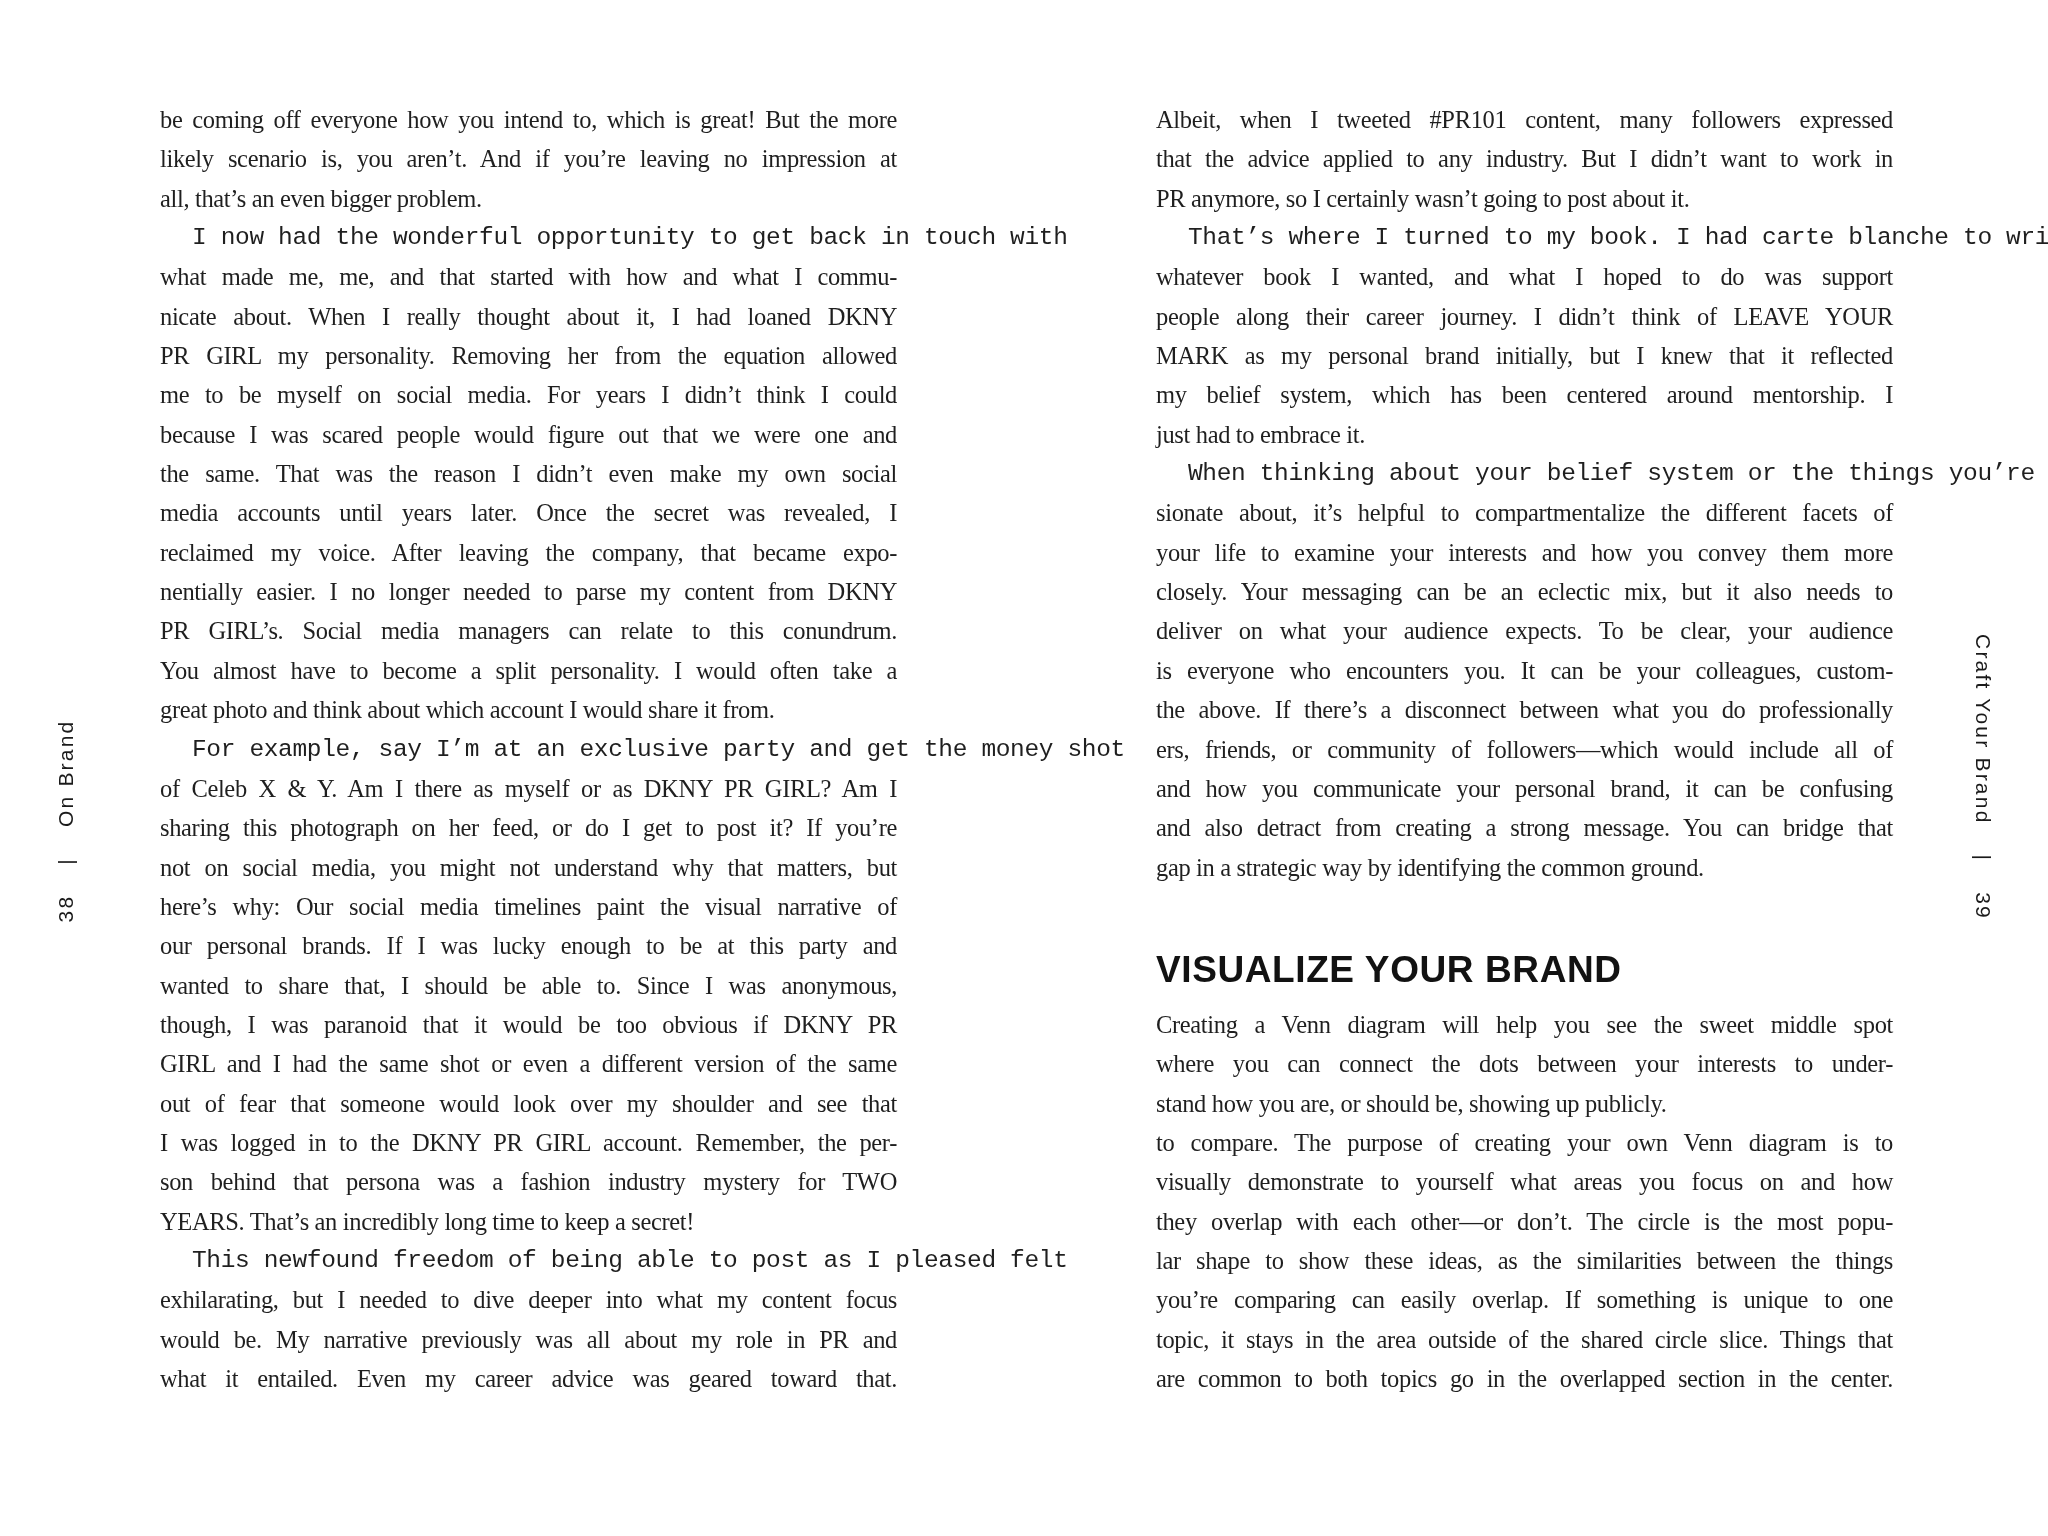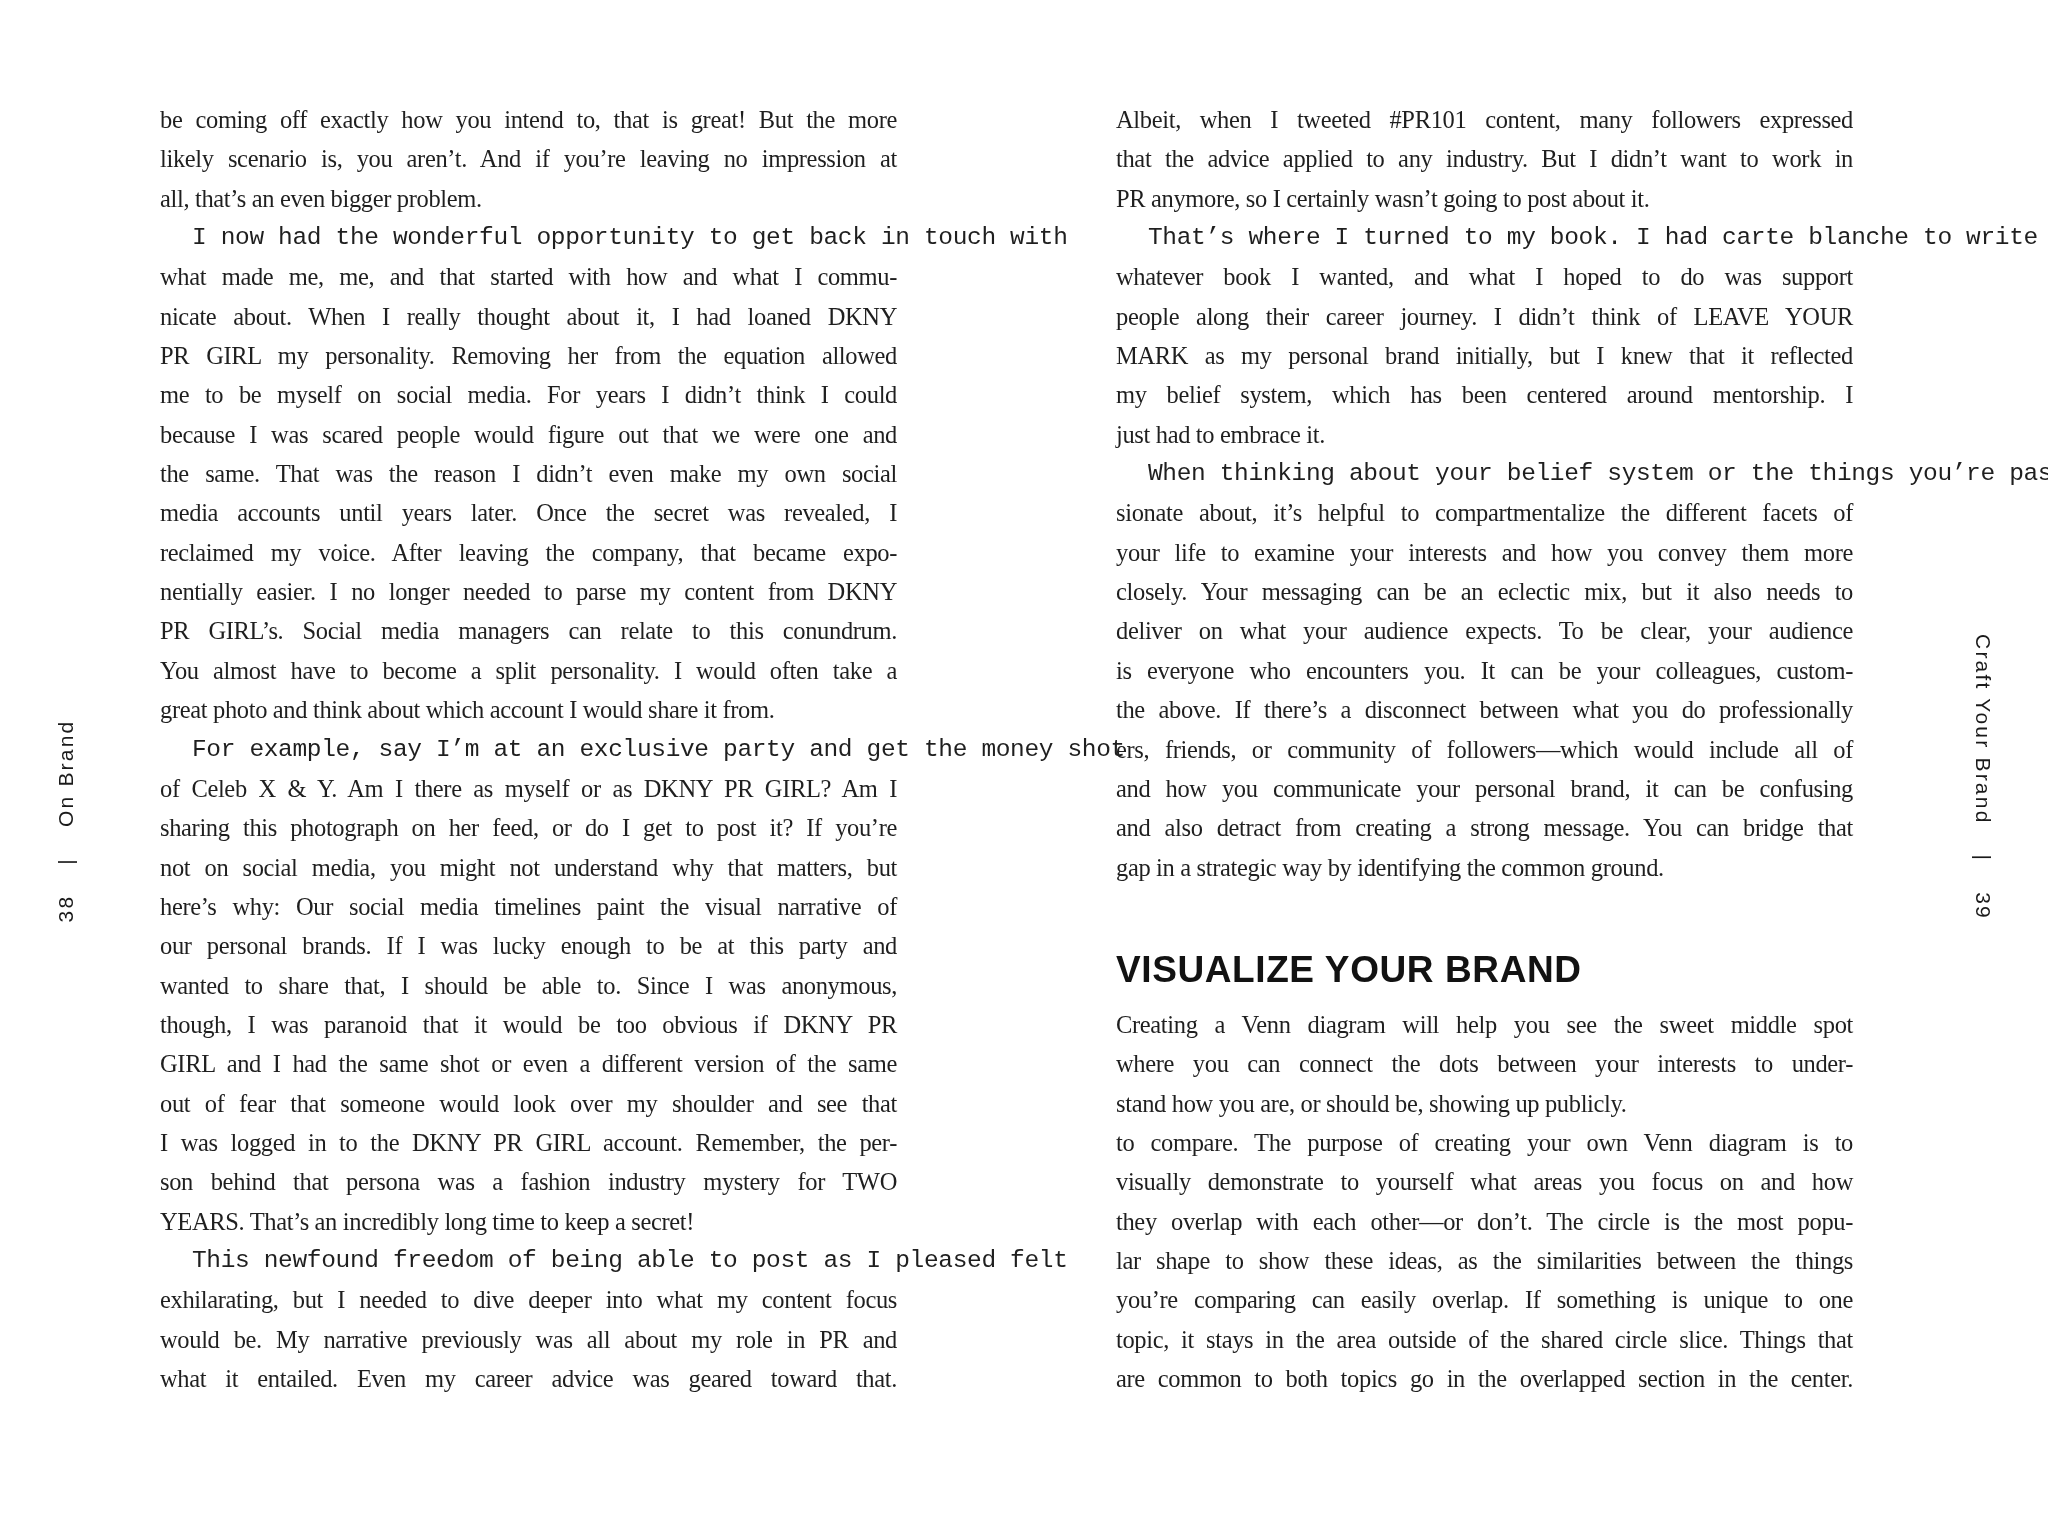--- a/index.html
+++ b/index.html
@@ -18,21 +18,21 @@
     position: absolute;
     inset: 0;
     background: #ffffff;
   }
   .text-column {
     position: absolute;
     top: 100px;
     width: 737px;
   }
   #left-column  { left: 160px; }
-  #right-column { left: 1116px; }
+  #right-column { left: 1156px; }
 
   .line {
     font-size: 24.5px;
     line-height: 39.35px;
     letter-spacing: -0.35px;
     color: #1f1f1f;
     white-space: nowrap;
     text-align: justify;
     text-align-last: justify;
   }
@@ -96,21 +96,21 @@
     <span>On Brand</span>
   </div>
 
   <div class="margin-label" id="right-margin-label">
     <span>Craft Your Brand</span>
     <span>|</span>
     <span>39</span>
   </div>
 
   <div class="text-column" id="left-column">
-      <div class="line">be coming off exactly how you intend to, that is great! But the more</div>
+      <div class="line">be coming off everyone how you intend to, which is great! But the more</div>
       <div class="line">likely scenario is, you aren’t. And if you’re leaving no impression at</div>
       <div class="line line-end">all, that’s an even bigger problem.</div>
       <div class="line indent">I now had the wonderful opportunity to get back in touch with</div>
       <div class="line">what made me, me, and that started with how and what I commu-</div>
       <div class="line">nicate about. When I really thought about it, I had loaned DKNY</div>
       <div class="line">PR GIRL my personality. Removing her from the equation allowed</div>
       <div class="line">me to be myself on social media. For years I didn’t think I could</div>
       <div class="line">because I was scared people would figure out that we were one and</div>
       <div class="line">the same. That was the reason I didn’t even make my own social</div>
       <div class="line">media accounts until years later. Once the secret was revealed, I</div>

